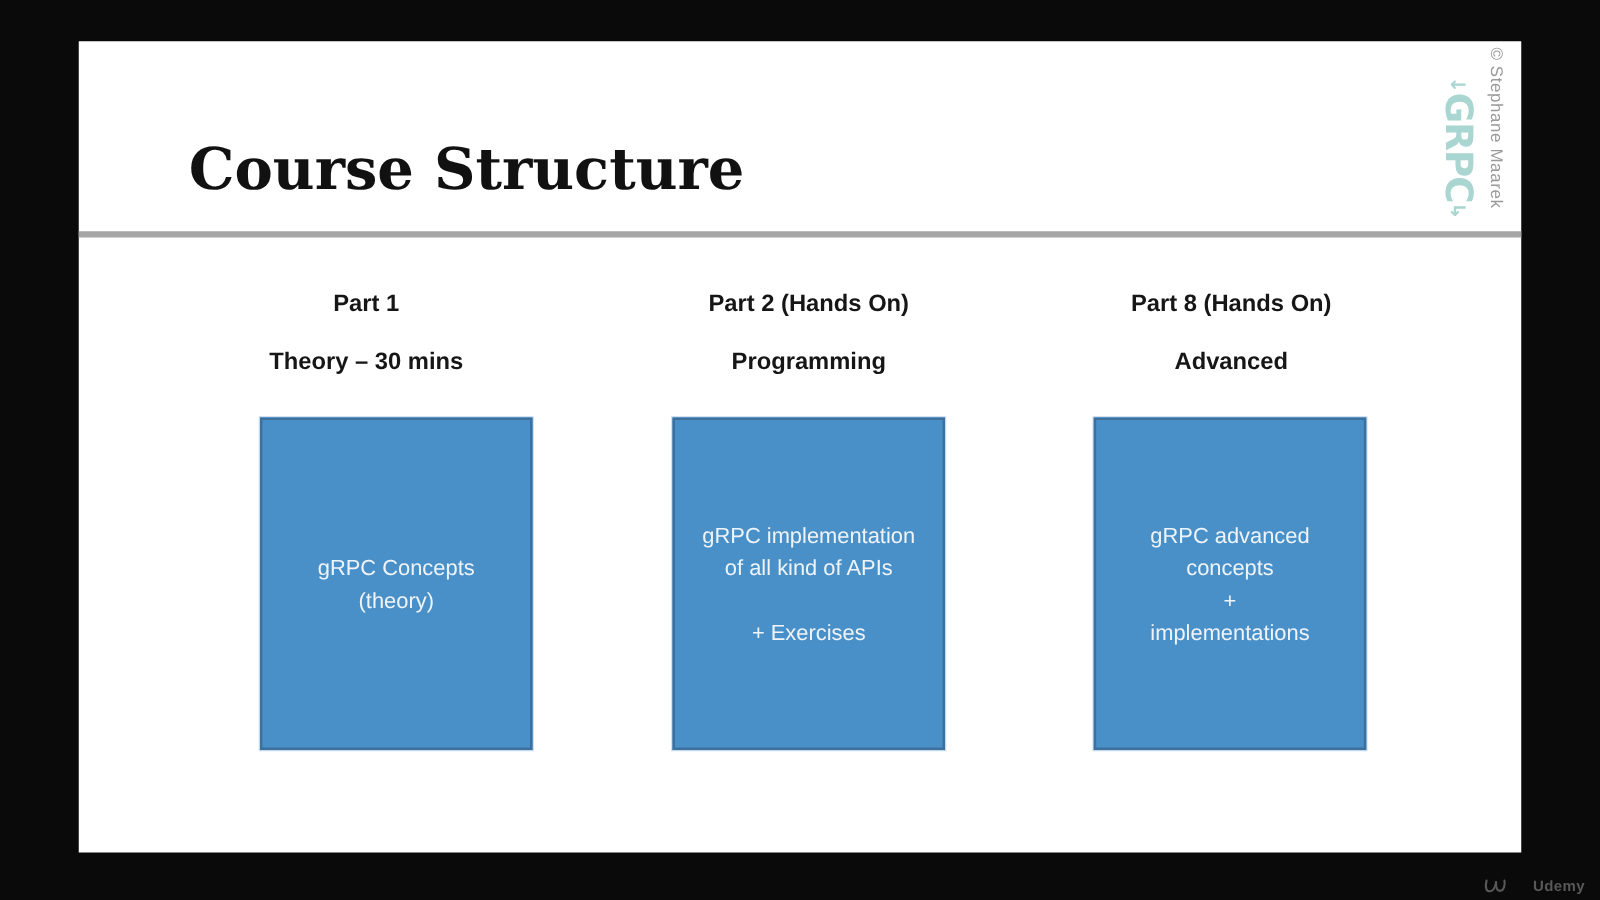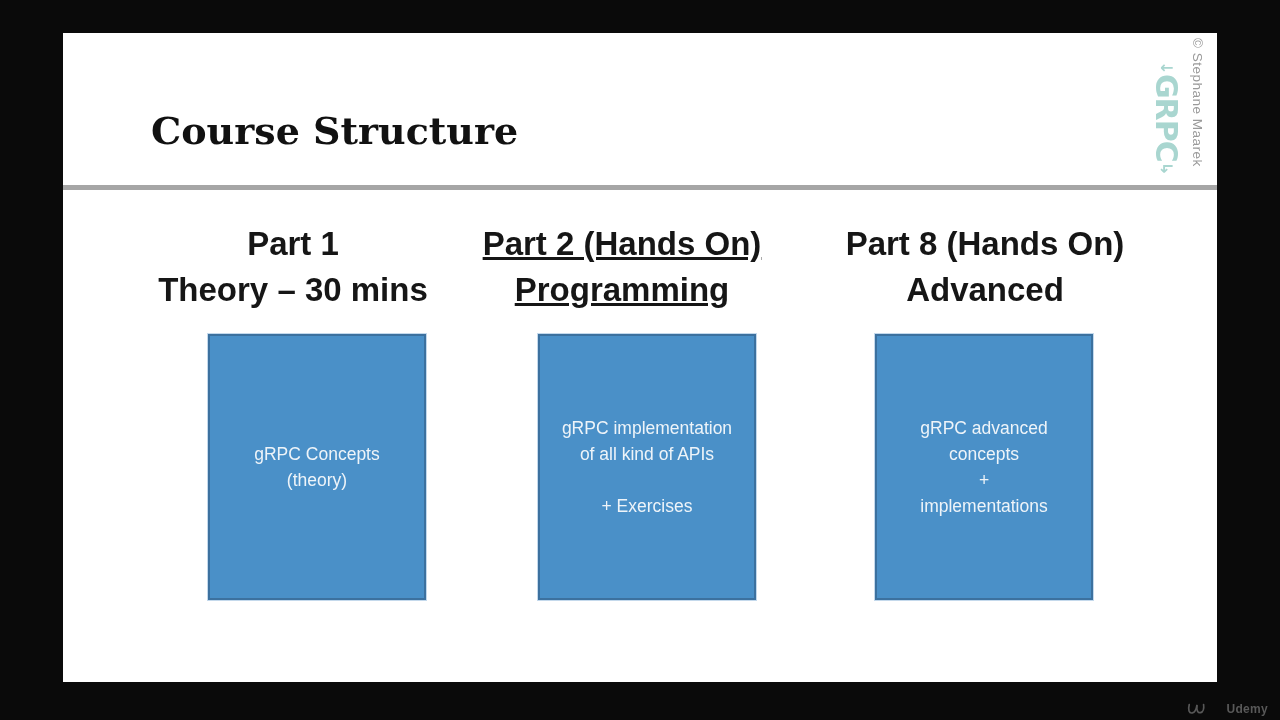--- a/index.html
+++ b/index.html
@@ -18,21 +18,21 @@
     position: absolute;
     left: 63px; top: 33px;
     width: 1154px; height: 649px;
     background: #ffffff;
   }
   .slide-title {
     position: absolute;
     left: 88px; top: 75px;
     font-family: "DejaVu Serif", "Liberation Serif", serif;
     font-weight: 700;
-    font-size: 38px;
+    font-size: 46px;
     color: #111111;
     letter-spacing: 0px;
   }
   .divider {
     position: absolute;
     left: 0; top: 152px;
     width: 100%; height: 5px;
     background: #a6a6a6;
   }
   
@@ -65,26 +65,26 @@
     font-size: 13.5px;
     color: #9a9a9a;
     letter-spacing: 0.5px;
   }
   .part-header {
     position: absolute;
     top: 188px;
     width: 310px;
     text-align: center;
     font-weight: 700;
-    font-size: 33px;
+    font-size: 19px;
     line-height: 46px;
     color: #161616;
   }
   .part-header.h1 { left: 75px; }
-  .part-header.h2 { left: 404px; text-decoration: underline; }
+  .part-header.h2 { left: 429px; }
   .part-header.h3 { left: 767px; }
   .part-box {
     position: absolute;
     top: 301px;
     width: 218px; height: 266px;
     background: #4a90c8;
     border: 2px solid #3c719f;
     box-shadow: 0 0 0 1px #c4d9ec;
     display: flex;
     align-items: center;

